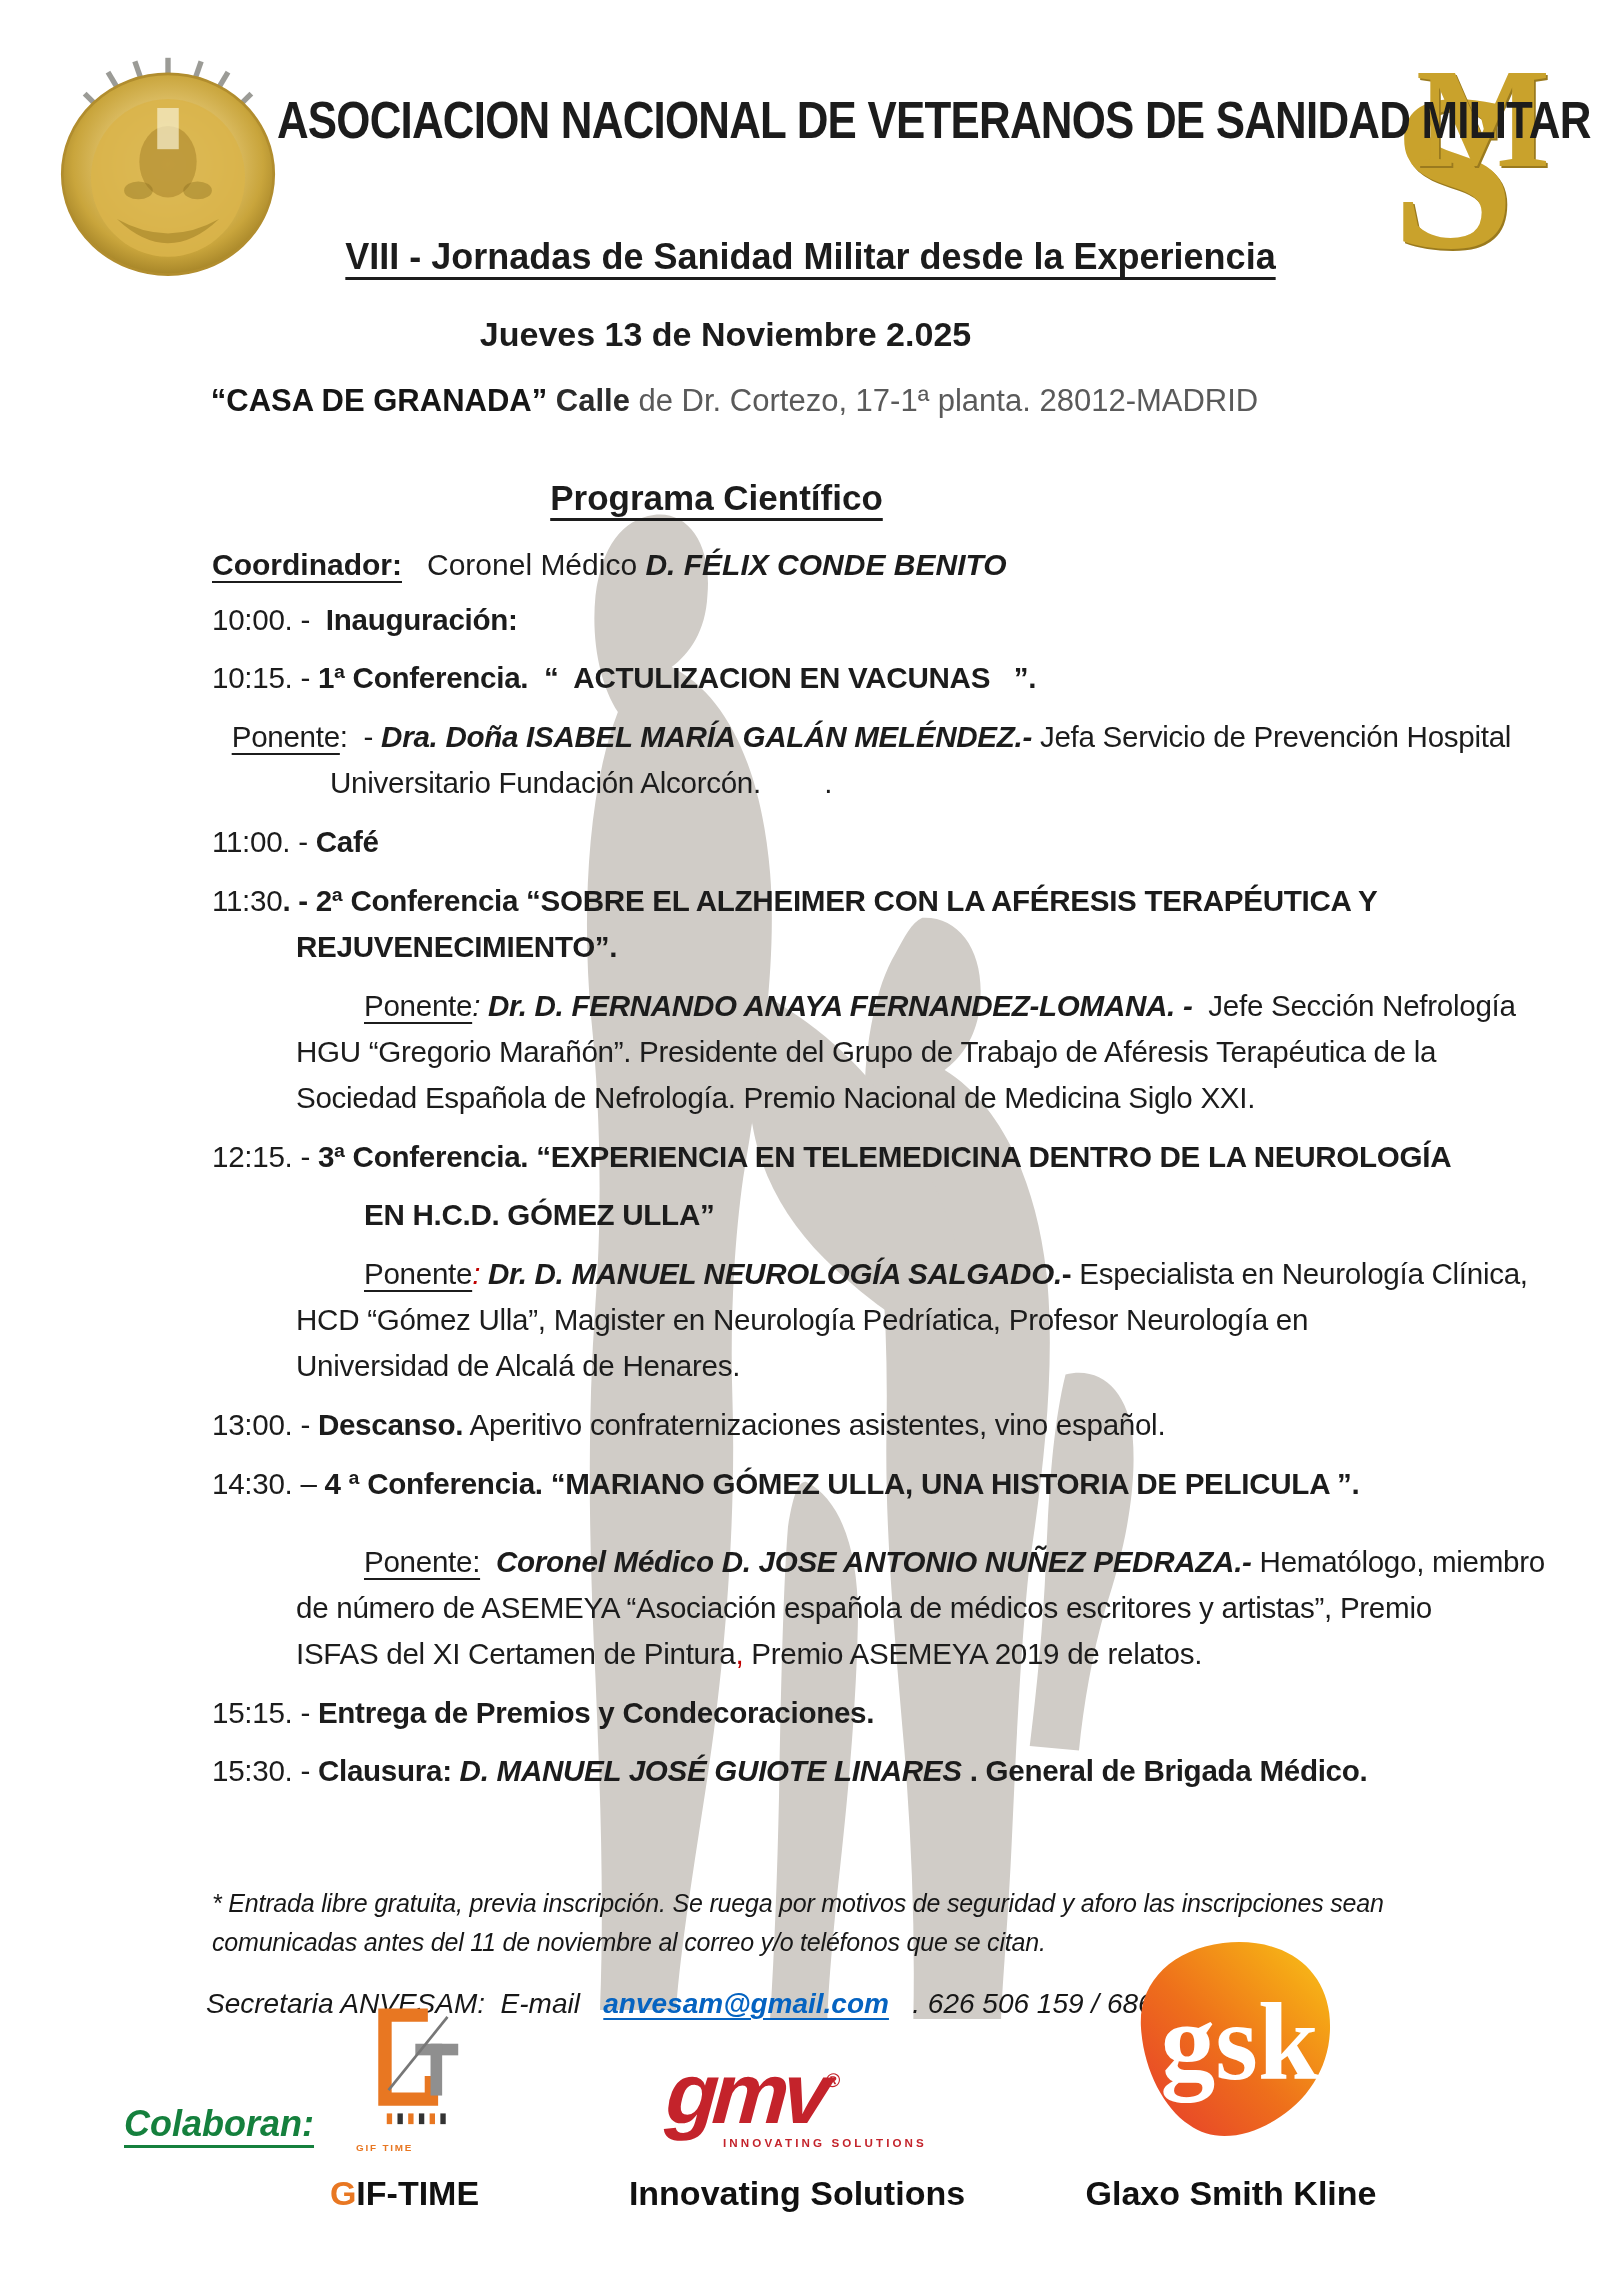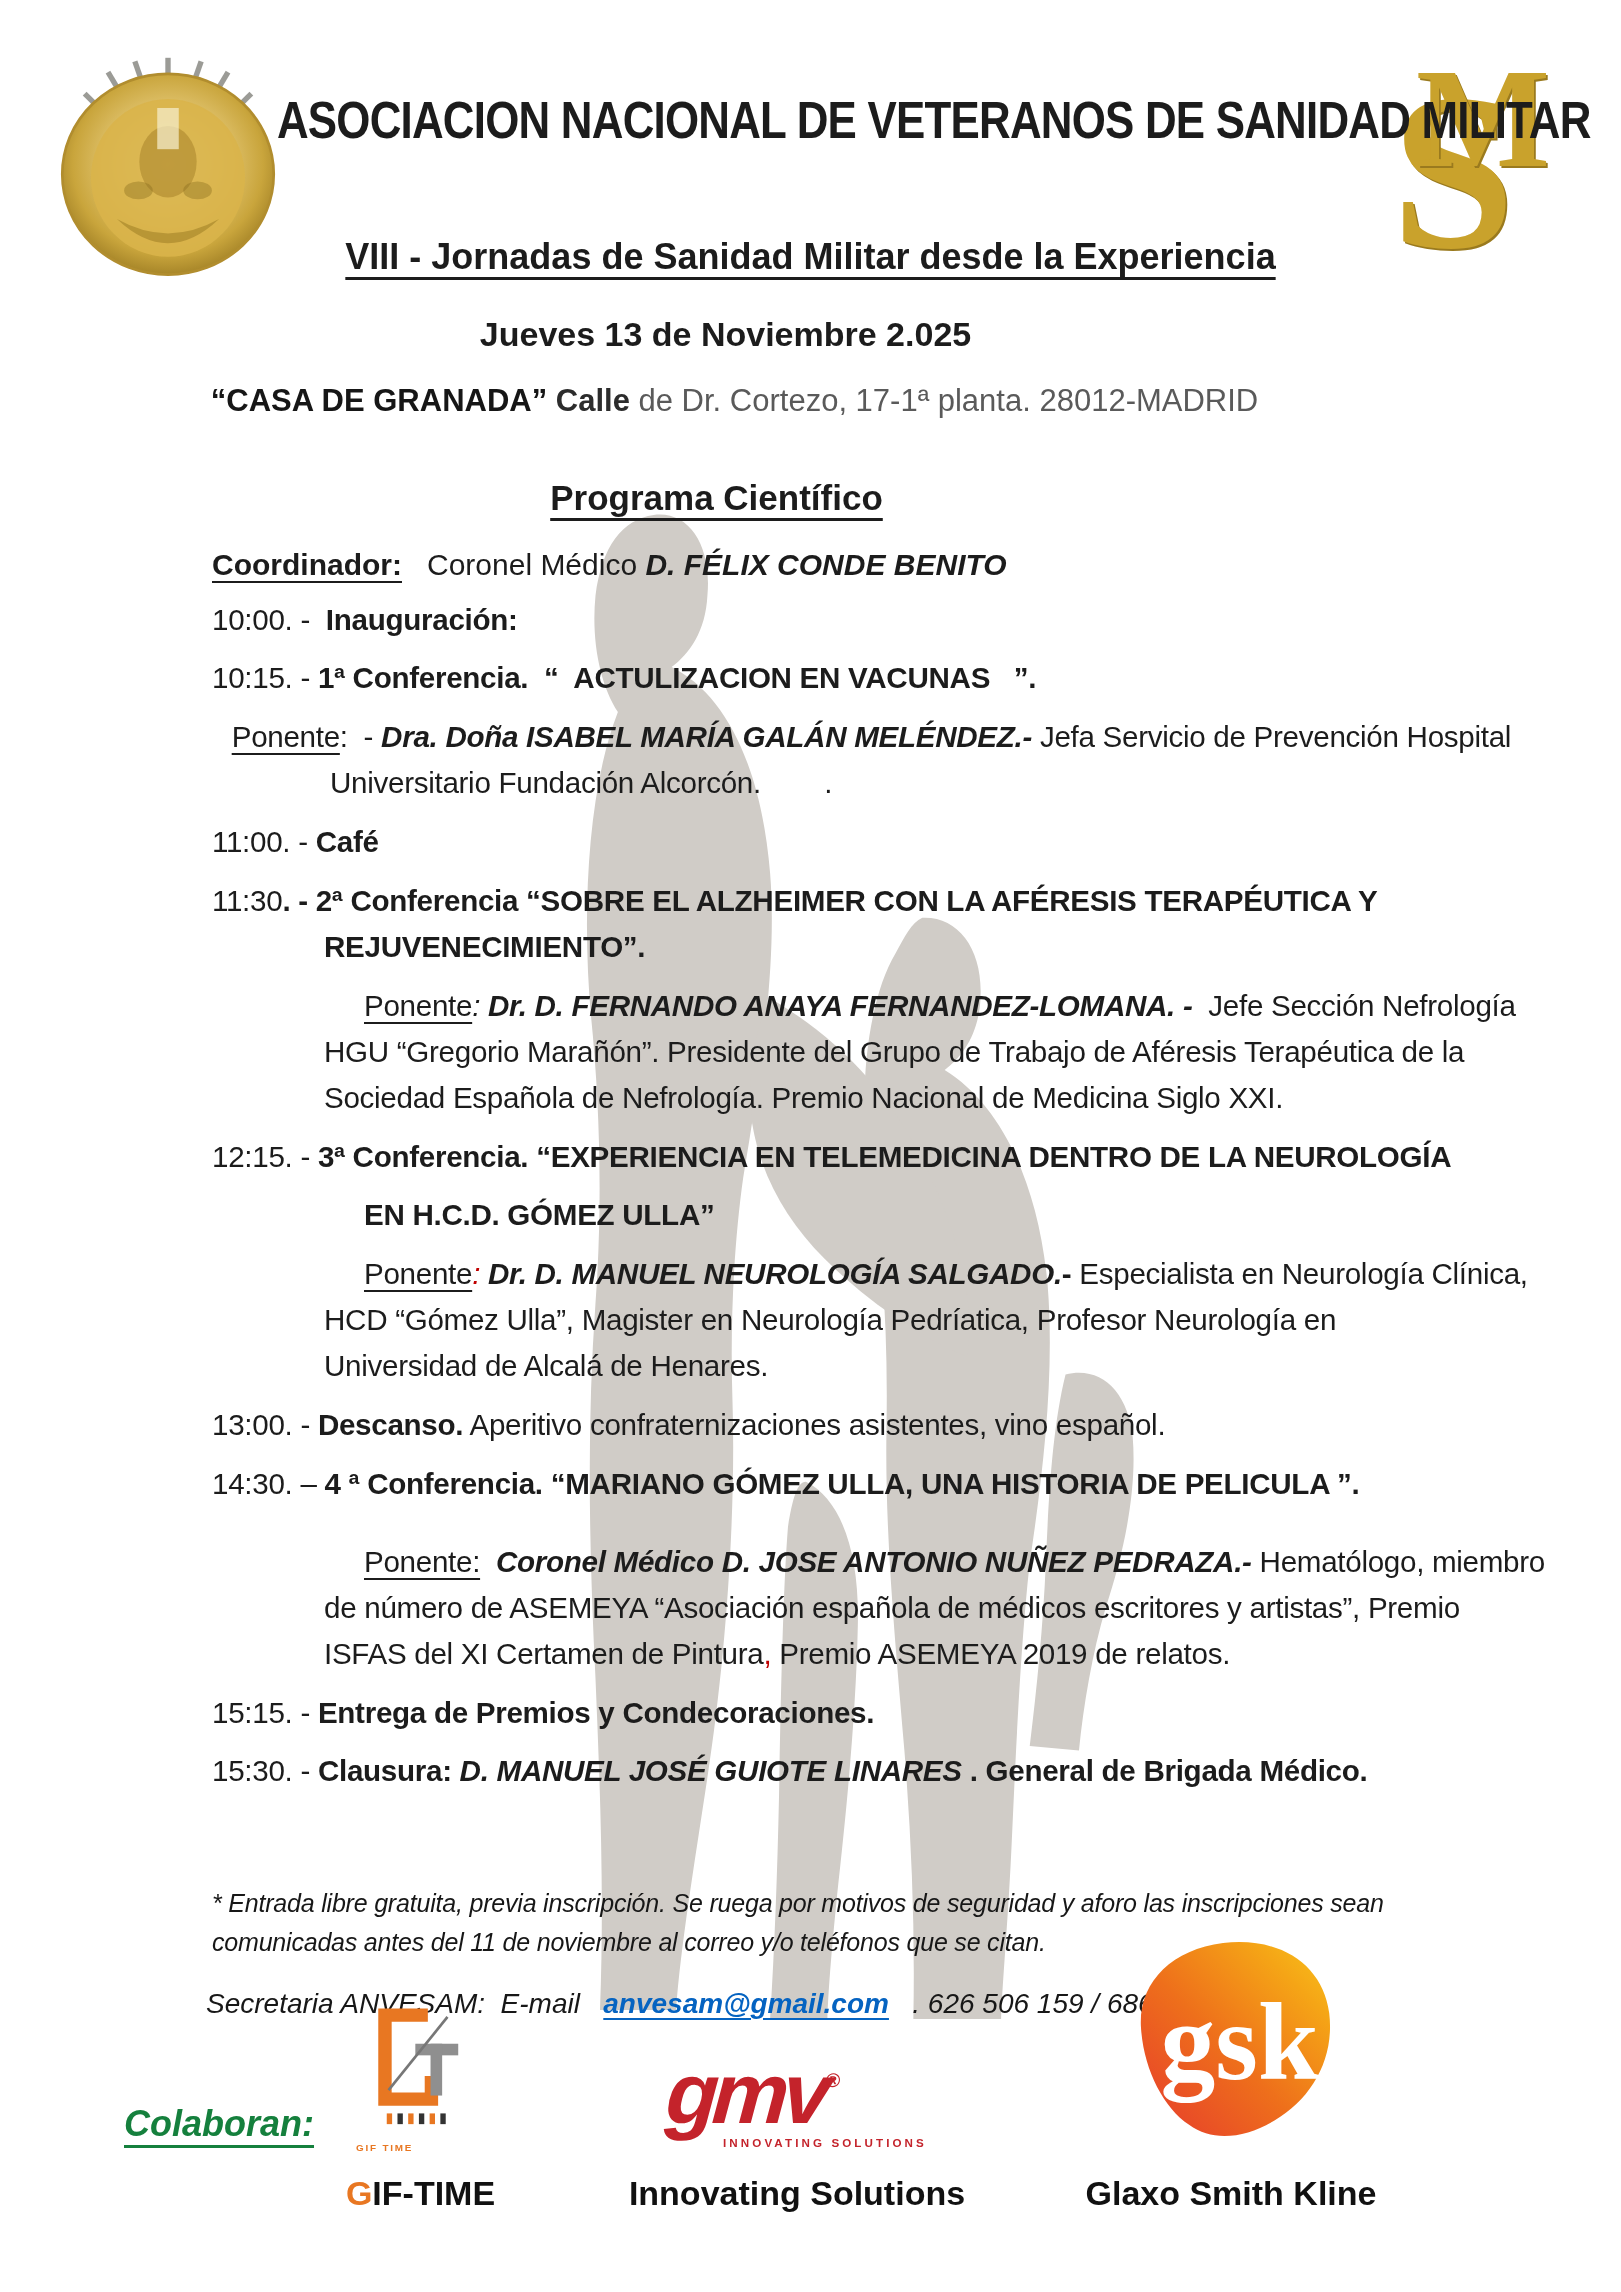--- a/index.html
+++ b/index.html
@@ -46,21 +46,21 @@
   .s-b{font-weight:700;}
   .s-bi{font-weight:700;font-style:italic;}
   .s-i{font-style:italic;}
   .s-u{text-decoration:underline;text-decoration-thickness:2.2px;text-underline-offset:6.3px;}
   .s-red{color:#c00000;font-style:italic;}
   .s-redc{color:#c00000;}
   .l-time{margin-top:19.7px;}
   .l-pon1{margin-top:19.7px;margin-left:19.7px;}
   .l-cont1{margin-top:7.2px;margin-left:118px;}
   .l-pon{margin-top:19.7px;margin-left:152px;}
-  .l-cont{margin-top:7.2px;margin-left:112px;}
+  .l-cont{margin-top:7.2px;margin-left:84px;}
   .l-cont2{margin-top:19.7px;margin-left:152px;}
   .l-pres{margin-top:7.2px;margin-left:237px;}
   .l-gap{margin-top:39px;}
 
   
   .footnote{position:absolute;left:212px;top:1884px;font-size:25px;line-height:39px;font-style:italic;letter-spacing:-0.2px;color:#171717;}
   .secretary{position:absolute;left:206px;top:1988px;font-size:28px;font-style:italic;white-space:pre;color:#171717;}
   .email-link{color:#0563c1;font-weight:700;text-decoration:underline;text-underline-offset:5.4px;cursor:pointer;}
 
   
@@ -68,21 +68,21 @@
     text-decoration:underline;text-decoration-thickness:2.7px;text-underline-offset:9px;}
   .giftime-logo{position:absolute;left:358px;top:2008px;width:112px;height:134px;}
   .giftime-caption{position:absolute;left:356px;top:2142px;width:116px;text-align:left;font-size:9.9px;font-weight:700;color:#e87722;letter-spacing:1.8px;}
   .gmv-logo{position:absolute;left:667px;top:2040px;width:269px;}
   .gmv-word{font-family:"Liberation Sans",sans-serif;font-style:italic;font-weight:900;font-size:86px;line-height:81px;letter-spacing:-6.3px;color:#c4232b;transform:skewX(-4deg);}
   .gmv-reg{font-size:19.7px;vertical-align:36px;letter-spacing:0;}
   .gmv-tag{margin-top:1.8px;margin-left:56px;font-size:11.6px;font-weight:700;letter-spacing:3.1px;color:#c4232b;}
   .gsk-logo{position:absolute;left:1119px;top:1933px;width:219px;height:215px;}
   .gsk-logo text{font-family:"Liberation Serif",serif;font-weight:700;font-size:100px;fill:#ffffff;}
   .brand-label{position:absolute;top:2174px;font-size:34px;font-weight:700;text-align:center;color:#111111;}
-  .label-giftime{left:304px;width:233px;}
+  .label-giftime{left:288px;width:233px;}
   .label-gmv{left:618px;width:358px;}
   .label-gsk{left:1052px;width:358px;}
   .accent-g{color:#e87722;}
 </style>
 </head>
 <body>
 
 <div class="page">
 
   <svg class="watermark" viewBox="0 0 900 1710" aria-hidden="true">

